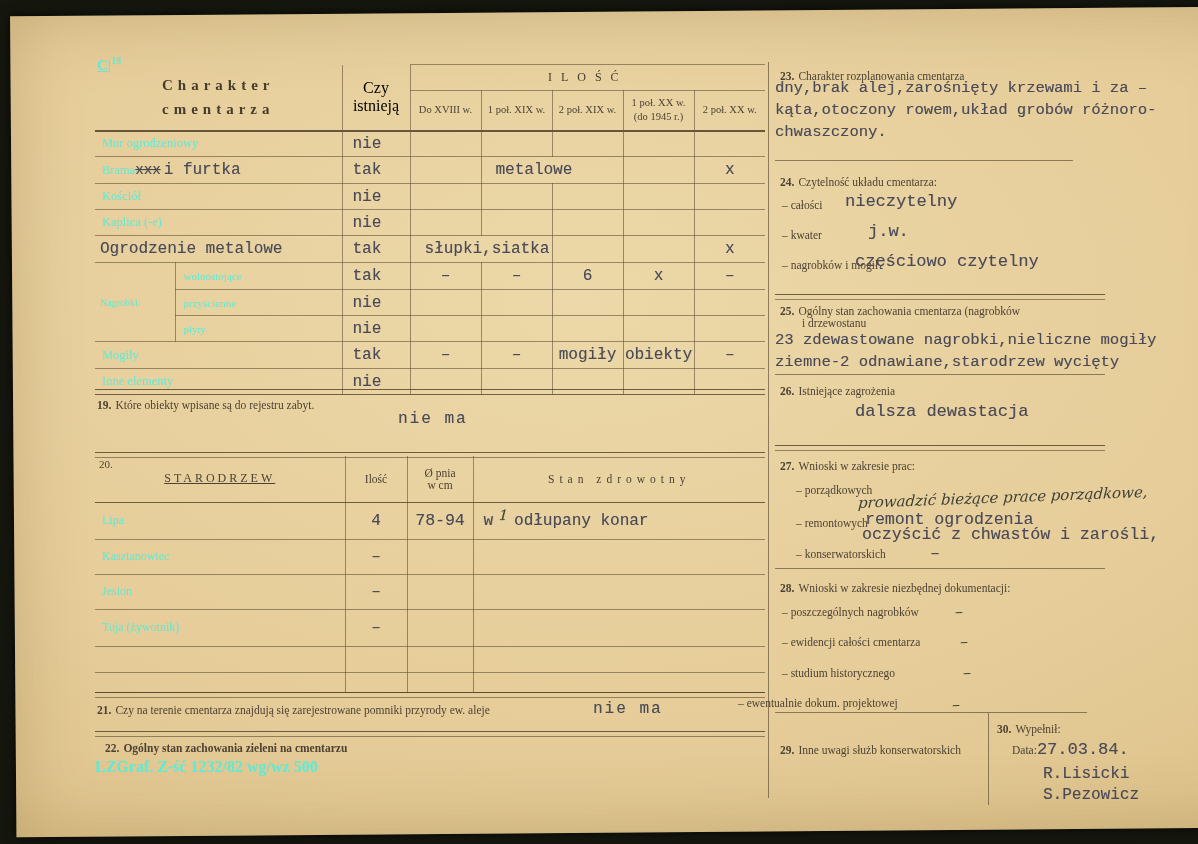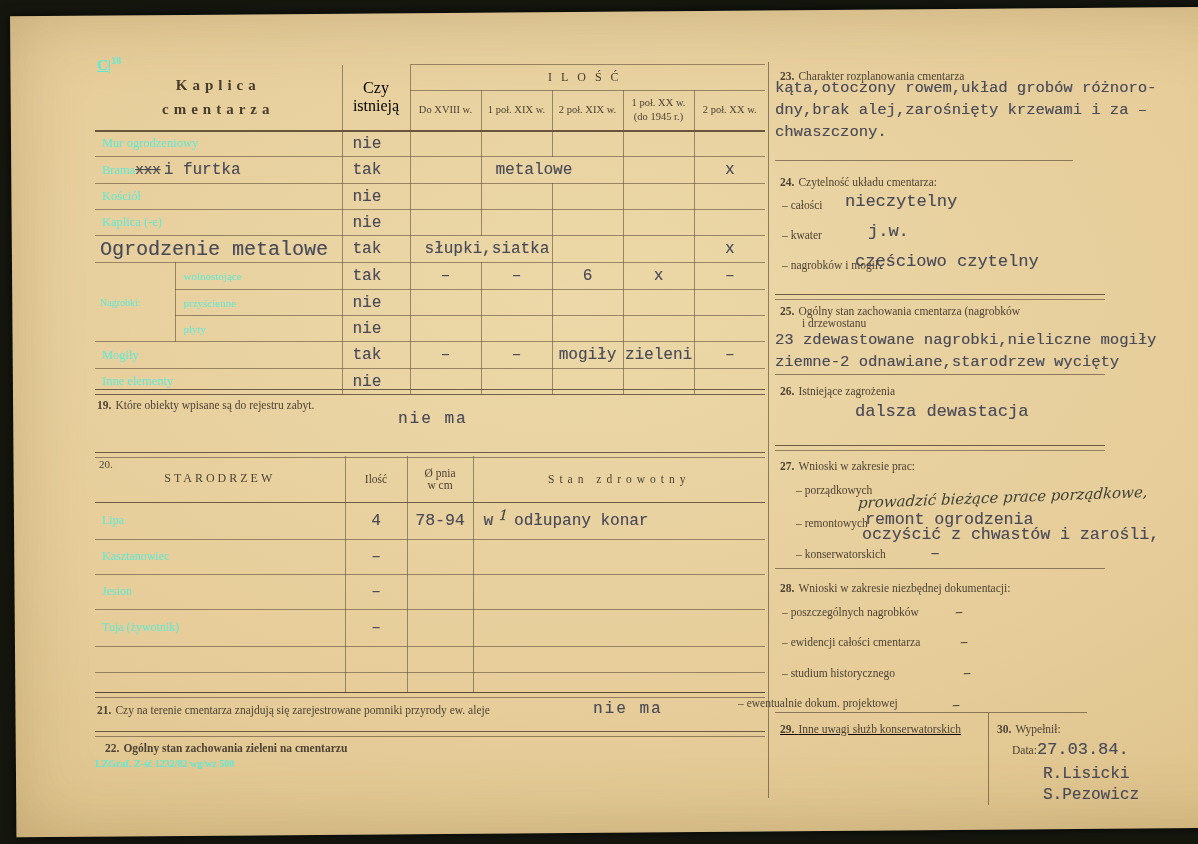--- a/index.html
+++ b/index.html
@@ -35,34 +35,34 @@
   .mtable tr td:first-child{border-left:none;}
   .mtable tr td:last-child{border-right:none;}
   .lblhdr,.czyhdr{border-top:none;border-bottom:2.2px solid rgba(80,64,44,.85);text-align:center;}
   .ehdr{font-weight:bold;font-size:15px;letter-spacing:5px;color:#473c2c;line-height:1.6;}
   .czyhdr{font-size:16px;white-space:normal;padding:0 6px;}
   .ilosc{text-align:center;font-size:12px;letter-spacing:9px;color:#473c2c;border-bottom:1px solid rgba(92,75,53,.58);}
   .hB td{border-bottom:2.2px solid rgba(80,64,44,.85);font-size:10.5px;text-align:center;
          white-space:normal;line-height:1.35;color:#4d4233;padding:2px;}
   .lb{padding-left:7px;font-size:12.5px;}
   .lb .ty{font-size:16px;}
-  .biglb{font-size:20px;padding-left:5px;}
+  .biglb{font-size:16px;padding-left:5px;}
   .grp{font-size:10px;padding-left:5px;}
   .sublb{padding-left:8px;font-size:11px;}
   .ex{font-size:16px;padding-left:10px;}
   .qc{text-align:center;font-size:16px;}
   .qcl{text-align:left;padding-left:14px;}
 
   
   .ttable{left:95px;top:456px;width:670px;}
   .ttable tr td:first-child{border-left:none;}
   .ttable tr td:last-child{border-right:none;}
   .ttable .th td{border-top:none;border-bottom:1.8px solid rgba(80,64,44,.8);
                  font-size:11.5px;text-align:center;color:#4d4233;}
-  .tl{position:relative;}
+  .tl{position:relative;text-decoration:underline;}
   .tnum{position:absolute;left:4px;top:2px;font-size:11px;}
   .ttitle{letter-spacing:3px;font-size:12px;}
   .stan{letter-spacing:5px;}
   .tname{text-align:left;padding-left:7px;font-size:12px;}
   .tqty{text-align:center;font-size:16px;}
   .tdia{text-align:center;font-size:16.5px;}
   .thl{text-align:left;padding-left:10px;font-size:16px;}
   .sup1{display:inline-block;font-size:14px;position:relative;top:-5px;margin:0 6px 0 6px;}
 
   .num{font-size:11.5px;font-weight:bold;color:#4d4233;}
@@ -87,21 +87,21 @@
         <col style="width:68px">
         <col style="width:71px">
         <col style="width:71px">
         <col style="width:71px">
         <col style="width:71px">
         <col style="width:71px">
       </colgroup>
     <tbody>
         <tr style="height:26px">
       <td class="lblhdr" colspan="2" rowspan="2">
-        <div class="ehdr">Kaplica</div>
+        <div class="ehdr">Charakter</div>
         <div class="ehdr">cmentarza</div>
       </td>
       <td class="czyhdr" rowspan="2">Czy istnieją</td>
       <td class="ilosc" colspan="5">ILOŚĆ</td>
     </tr>
     <tr class="hB" style="height:40px">
       <td>Do XVIII w.</td>
       <td>1 poł. XIX w.</td>
       <td>2 poł. XIX w.</td>
       <td>1 poł. XX w. (do 1945 r.)</td>
@@ -189,21 +189,21 @@
           <td class="qc"></td>
           <td class="qc"></td>
     </tr>
 
     <tr style="height:27px">
       <td colspan="2" class="lb pr">Mogiły</td>
       <td class="ex ty">tak</td>
       <td class="qc ty">–</td>
       <td class="qc ty">–</td>
       <td class="qc ty">mogiły</td>
-      <td class="qc ty">zieleni</td>
+      <td class="qc ty">obiekty</td>
       <td class="qc ty">–</td>
     </tr>
 
     <tr style="height:26px">
       <td colspan="2" class="lb pr">Inne elementy</td>
       <td class="ex ty">nie</td>
       <td class="qc"></td>
           <td class="qc"></td>
           <td class="qc"></td>
           <td class="qc"></td>
@@ -286,31 +286,31 @@
     <span class="num">21.</span>
     <span class="slab">Czy na terenie cmentarza znajdują się zarejestrowane pomniki przyrody ew. aleje</span>
   </div>
   <div class="abs ty" style="left:593px;top:700px;font-size:16px;letter-spacing:2px;">nie ma</div>
   <div class="dline" style="left:95px;top:731px;width:670px;"></div>
 
   <div class="abs" style="left:105px;top:738px;">
     <span class="num">22.</span>
     <span class="slab" style="font-weight:bold;">Ogólny stan zachowania zieleni na cmentarzu</span>
   </div>
-  <div class="abs pr" style="left:95px;top:758px;font-size:10px;font-weight:bold;">LZGraf. Z-ść 1232/82 wg/wz 500</div>
+  <div class="abs pr" style="left:95px;top:758px;font-size:16px;font-weight:bold;">LZGraf. Z-ść 1232/82 wg/wz 500</div>
 
   <div class="vline" style="left:768px;top:62px;height:736px;"></div>
 
   <div class="abs" style="left:780px;top:66px;">
     <span class="num">23.</span>
     <span class="slab">Charakter rozplanowania cmentarza</span>
   </div>
   <div class="abs ty" style="left:775px;top:77px;font-size:15.5px;line-height:22px;">
+    <div>dny,brak alej,zarośnięty krzewami i za –</div>
     <div>kąta,otoczony rowem,układ grobów różnoro-</div>
-    <div>dny,brak alej,zarośnięty krzewami i za –</div>
     <div>chwaszczony.</div>
   </div>
   <div class="hline" style="left:775px;top:160px;width:298px;"></div>
 
   <div class="abs" style="left:780px;top:172px;">
     <span class="num">24.</span>
     <span class="slab">Czytelność układu cmentarza:</span>
   </div>
   <div class="abs s-item" style="left:782px;top:199px;">– całości</div>
   <div class="abs ty" style="left:845px;top:192px;font-size:17px;">nieczytelny</div>
@@ -359,21 +359,21 @@
   <div class="abs hw" style="left:955px;top:602px;font-size:16px;">–</div>
   <div class="abs s-item" style="left:782px;top:636px;">– ewidencji całości cmentarza</div>
   <div class="abs hw" style="left:960px;top:632px;font-size:16px;">–</div>
   <div class="abs s-item" style="left:782px;top:667px;">– studium historycznego</div>
   <div class="abs hw" style="left:963px;top:663px;font-size:16px;">–</div>
   <div class="abs s-item" style="left:738px;top:697px;">– ewentualnie dokum. projektowej</div>
   <div class="abs hw" style="left:952px;top:695px;font-size:16px;">–</div>
   <div class="hline" style="left:775px;top:712px;width:312px;"></div>
 
   <div class="vline" style="left:988px;top:713px;height:92px;"></div>
-  <div class="abs" style="left:780px;top:719px;text-decoration:underline;">
+  <div class="abs" style="left:780px;top:740px;">
     <span class="num">29.</span>
     <span class="slab">Inne uwagi służb konserwatorskich</span>
   </div>
   <div class="abs" style="left:997px;top:719px;">
     <span class="num">30.</span>
     <span class="slab">Wypełnił:</span>
   </div>
   <div class="abs" style="left:1012px;top:740px;">
     <span class="slab">Data:</span><span class="ty" style="font-size:17px;">27.03.84.</span>
   </div>

